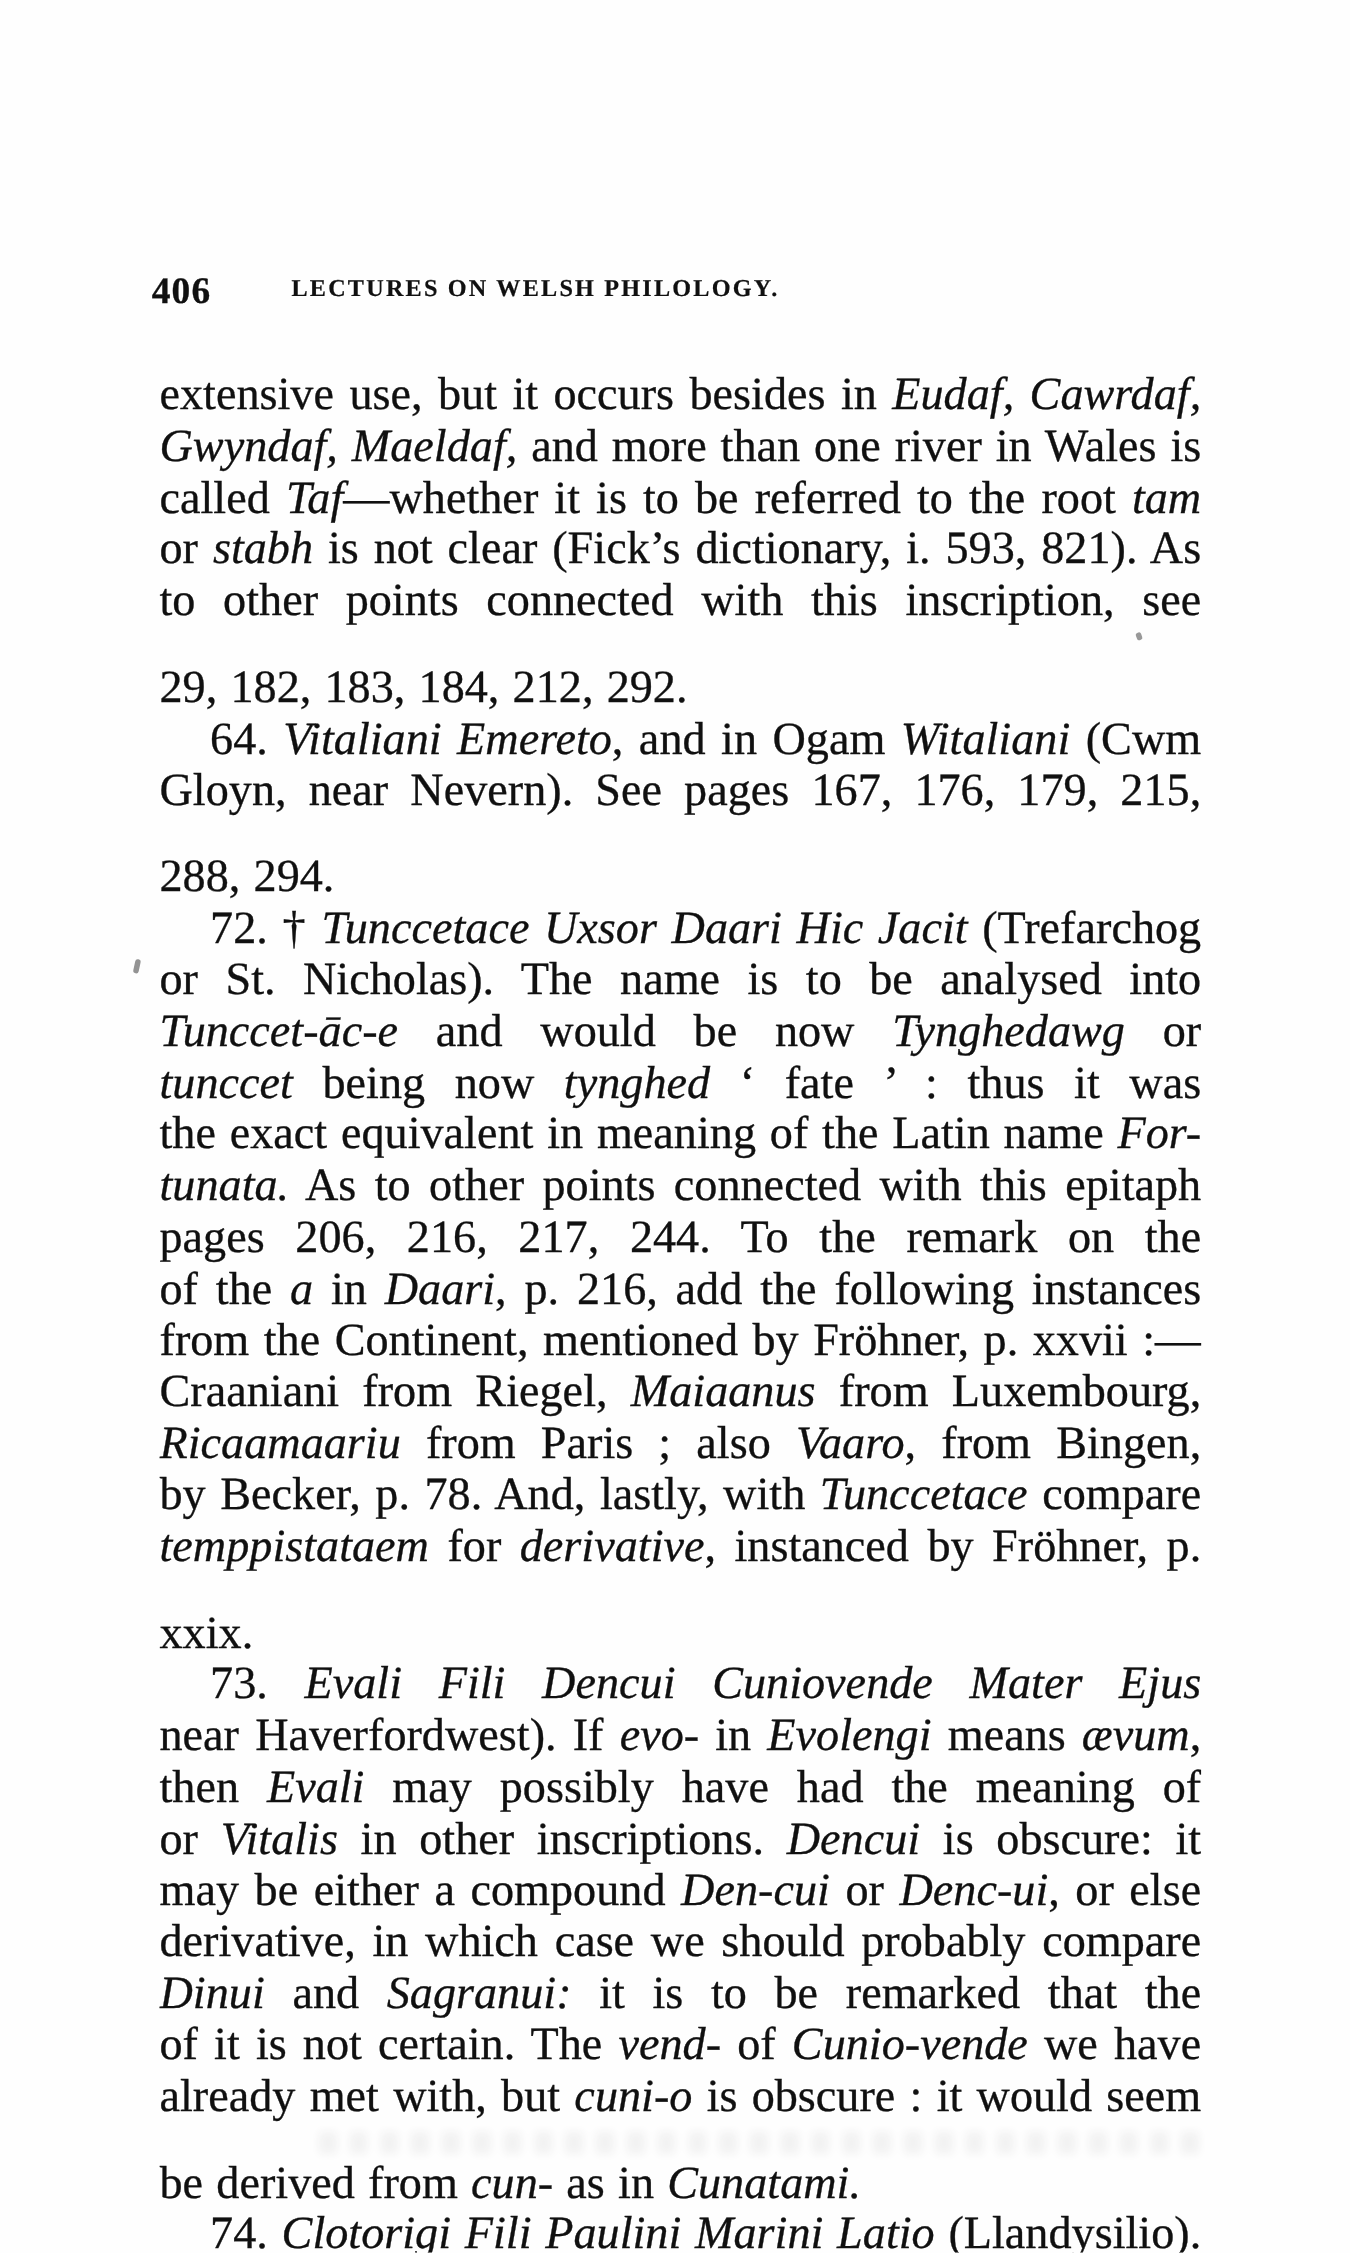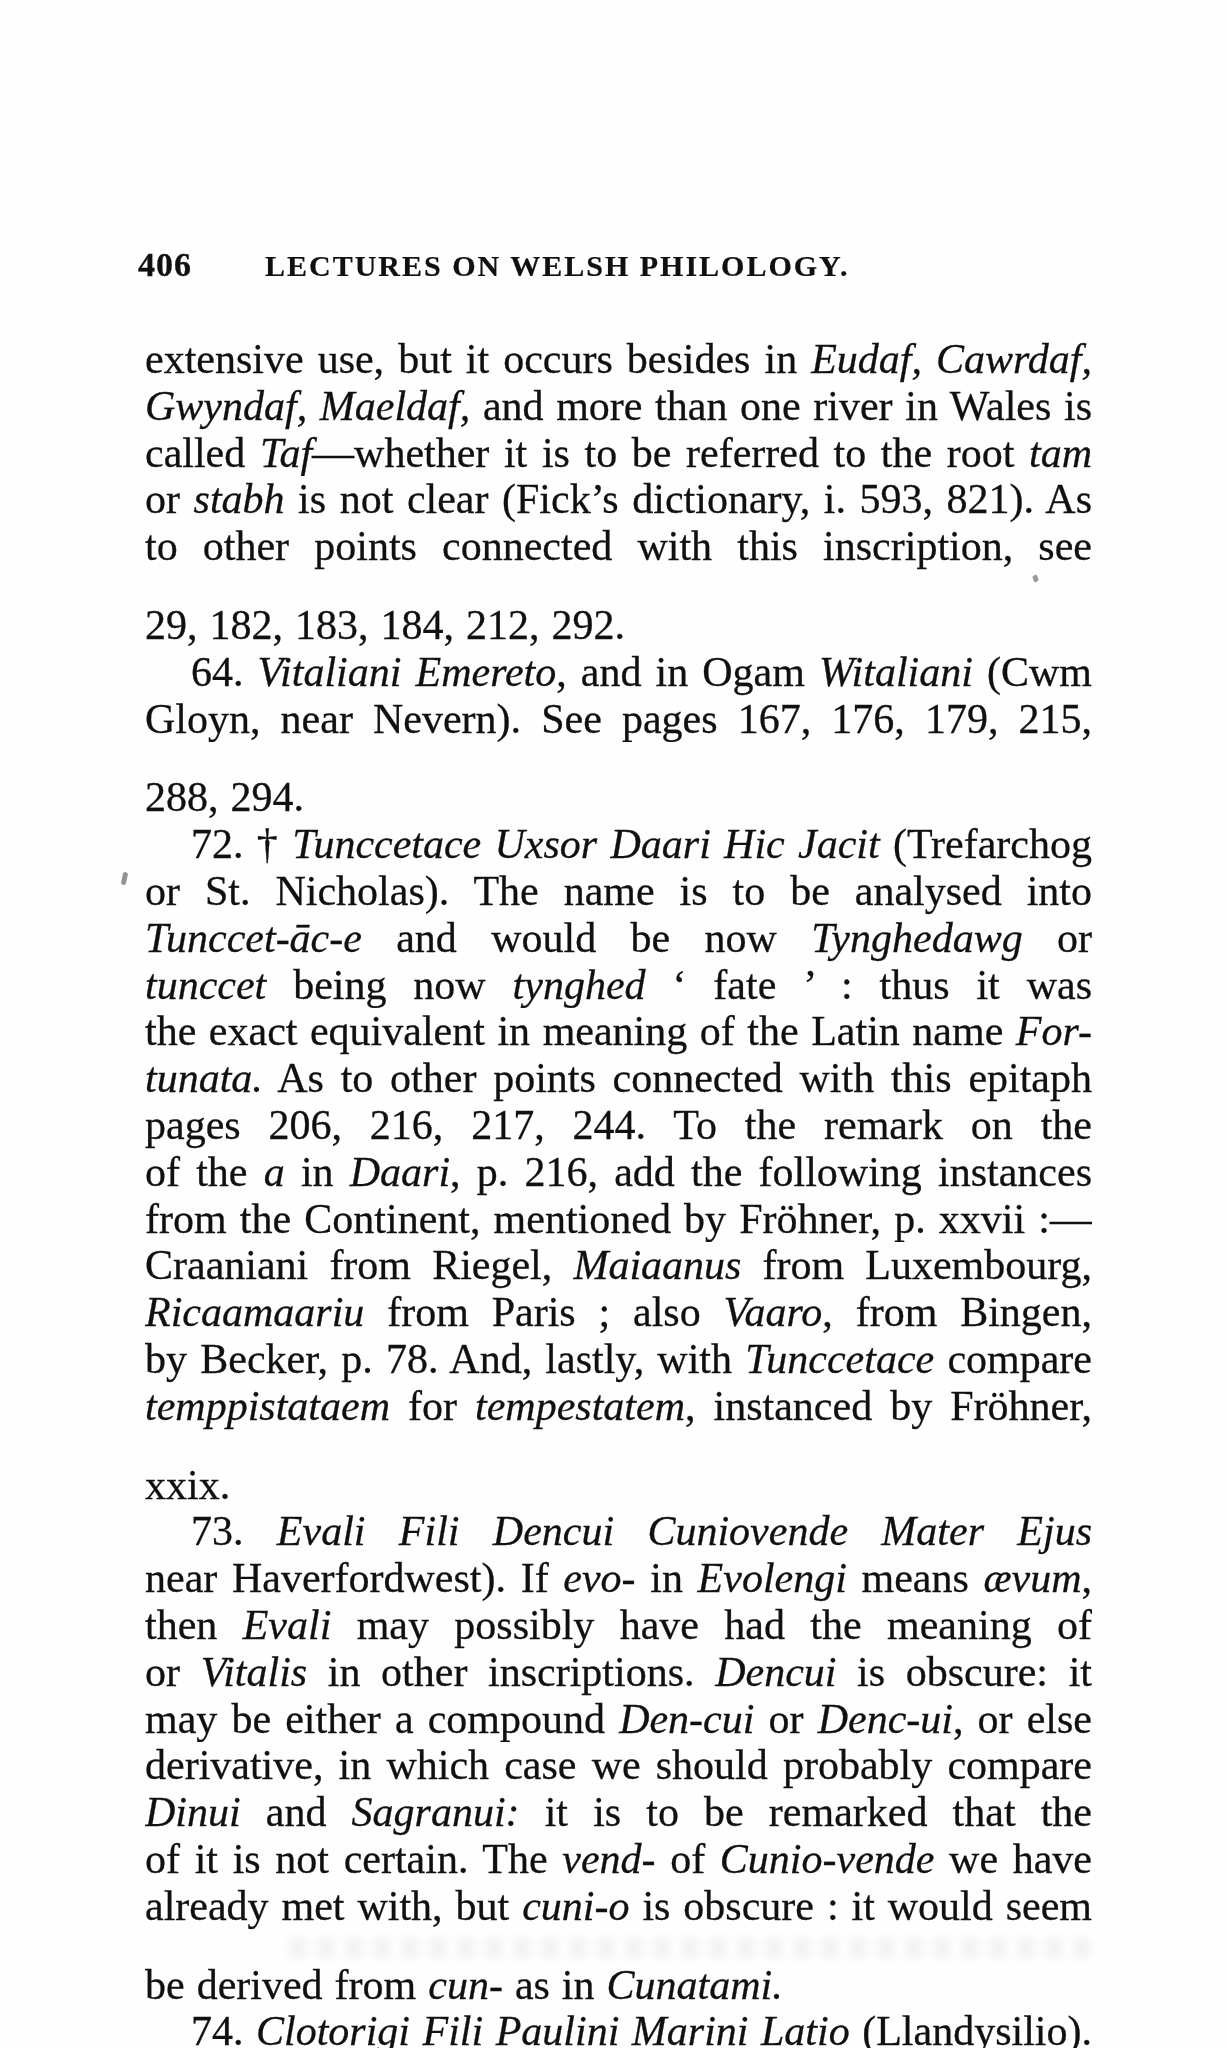--- a/index.html
+++ b/index.html
@@ -30,21 +30,21 @@
     top: 0;
     font-size: 34px;
     font-weight: 700;
     letter-spacing: 1px;
     -webkit-text-stroke: 0.3px #101010;
   }
   .running-title {
     position: absolute;
     left: 127px;
     top: 3px;
-    font-size: 30px;
+    font-size: 22px;
     font-weight: 700;
     letter-spacing: 2px;
     white-space: nowrap;
     -webkit-text-stroke: 0.2px #101010;
   }
   
   .text-block {
     position: absolute;
     left: 145px;
     top: 336px;
@@ -134,21 +134,21 @@
       <div class="line"><span class="it">Tunccet-āc-e</span><span class="ro"> and would be now </span><span class="it">Tynghedawg</span><span class="ro"> or </span><span class="it">Tynghedog,</span></div>
       <div class="line"><span class="it">tunccet</span><span class="ro"> being now </span><span class="it">tynghed</span><span class="ro"> ‘ fate ’ : thus it was probably</span></div>
       <div class="line"><span class="ro">the exact equivalent in meaning of the Latin name </span><span class="it">For-</span></div>
       <div class="line"><span class="it">tunata.</span><span class="ro"> As to other points connected with this epitaph see</span></div>
       <div class="line"><span class="ro">pages 206, 216, 217, 244. To the remark on the doubling</span></div>
       <div class="line"><span class="ro">of the </span><span class="it">a</span><span class="ro"> in </span><span class="it">Daari</span><span class="ro">, p. 216, add the following instances</span></div>
       <div class="line"><span class="ro">from the Continent, mentioned by Fröhner, p. xxvii :—</span></div>
       <div class="line"><span class="ro">Craaniani from Riegel, </span><span class="it">Maiaanus</span><span class="ro"> from Luxembourg, and</span></div>
       <div class="line"><span class="it">Ricaamaariu</span><span class="ro"> from Paris ; also </span><span class="it">Vaaro</span><span class="ro">, from Bingen, cited</span></div>
       <div class="line"><span class="ro">by Becker, p. 78. And, lastly, with </span><span class="it">Tunccetace</span><span class="ro"> compare</span></div>
-      <div class="line"><span class="it">temppistataem</span><span class="ro"> for </span><span class="it">tempestatem</span><span class="ro">, instanced by Fröhner, p.</span></div>
+      <div class="line"><span class="it">temppistataem</span><span class="ro"> for </span><span class="it">derivative</span><span class="ro">, instanced by Fröhner, p.</span></div>
       <div class="line end"><span class="ro">xxix.</span></div>
       <div class="line indent"><span class="ro">73. </span><span class="it">Evali Fili Dencui Cuniovende Mater Ejus</span><span class="ro"> (Spittal,</span></div>
       <div class="line"><span class="ro">near Haverfordwest). If </span><span class="it">evo-</span><span class="ro"> in </span><span class="it">Evolengi</span><span class="ro"> means </span><span class="it">ævum</span><span class="ro">,</span></div>
       <div class="line"><span class="ro">then </span><span class="it">Evali</span><span class="ro"> may possibly have had the meaning of </span><span class="it">Eternalis</span></div>
       <div class="line"><span class="ro">or </span><span class="it">Vitalis</span><span class="ro"> in other inscriptions. </span><span class="it">Dencui</span><span class="ro"> is obscure: it</span></div>
       <div class="line"><span class="ro">may be either a compound </span><span class="it">Den-cui</span><span class="ro"> or </span><span class="it">Denc-ui</span><span class="ro">, or else a</span></div>
       <div class="line"><span class="ro">derivative, in which case we should probably compare</span></div>
       <div class="line"><span class="it">Dinui</span><span class="ro"> and </span><span class="it">Sagranui:</span><span class="ro"> it is to be remarked that the reading</span></div>
       <div class="line"><span class="ro">of it is not certain. The </span><span class="it">vend-</span><span class="ro"> of </span><span class="it">Cunio-vende</span><span class="ro"> we have</span></div>
       <div class="line"><span class="ro">already met with, but </span><span class="it">cuni-o</span><span class="ro"> is obscure : it would seem to</span></div>

